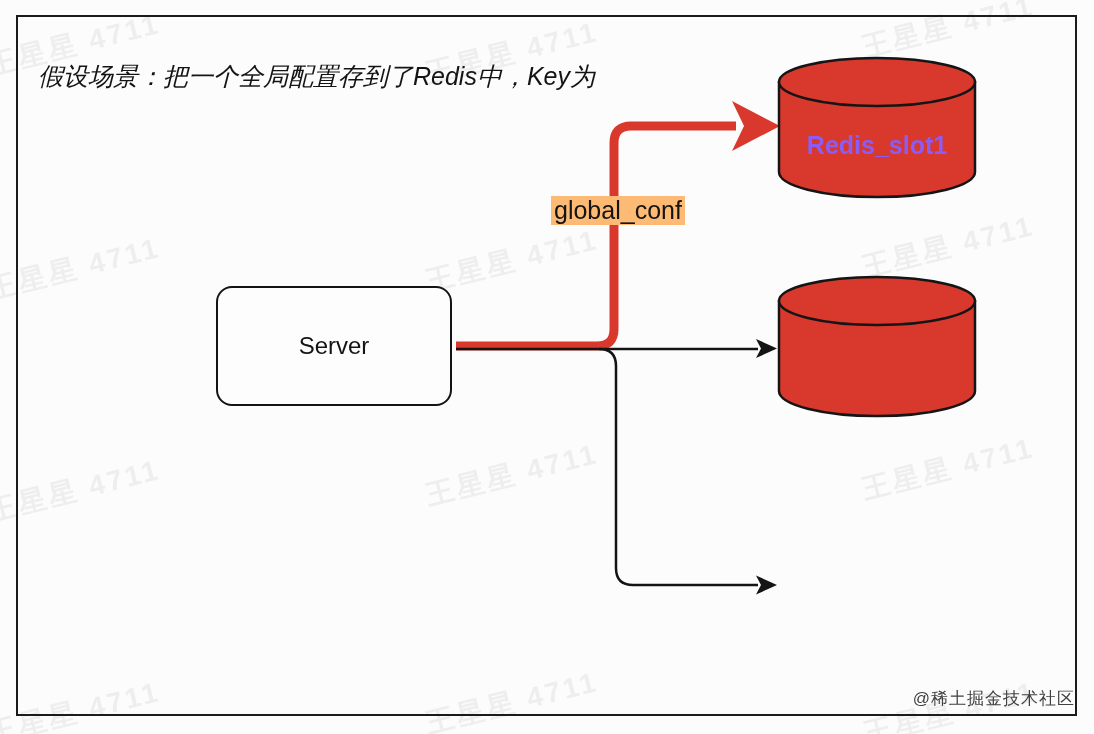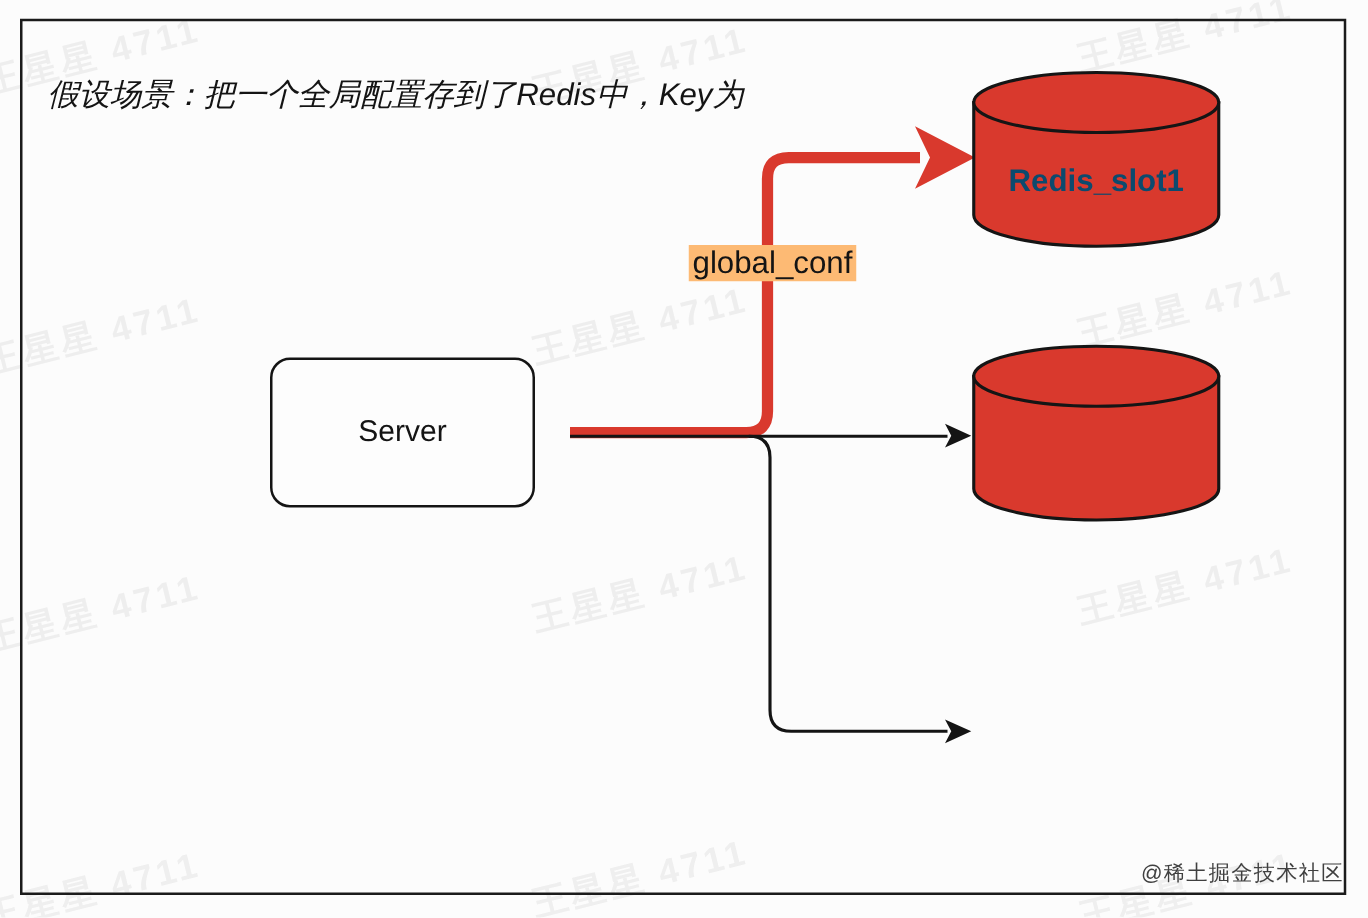--- a/index.html
+++ b/index.html
@@ -47,21 +47,21 @@
     font-style: italic;
   }
 
   
   .edges-svg { position: absolute; inset: 0; z-index: 2; }
 
   
   .server-box {
     position: absolute;
     left: 216px; top: 286px;
-    width: 212px; height: 120px;
+    width: 236px; height: 120px;
     background: #fdfdfd;
     border: 2.5px solid #141414;
     border-radius: 16px;
     display: flex; align-items: center; justify-content: center;
     z-index: 3;
   }
   .server-box .label { font-size: 24px; color: #141414; }
 
   
   .cyl {
@@ -70,21 +70,21 @@
     width: 200px; height: 145px;
     z-index: 3;
   }
   .cyl svg { position: absolute; inset: 0; }
   .cyl .label {
     position: absolute;
     left: 0; top: 76px; width: 100%;
     text-align: center;
     font-size: 25px;
     font-weight: bold;
-    color: #0c4a6e;
+    color: #8b5cf6;
     z-index: 1;
   }
   .cyl-1 { top: 55px; }
   .cyl-2 { top: 274px; }
   .cyl-3 { top: 512px; }
 
   
   .edge-label {
     position: absolute;
     left: 551px; top: 196px;

